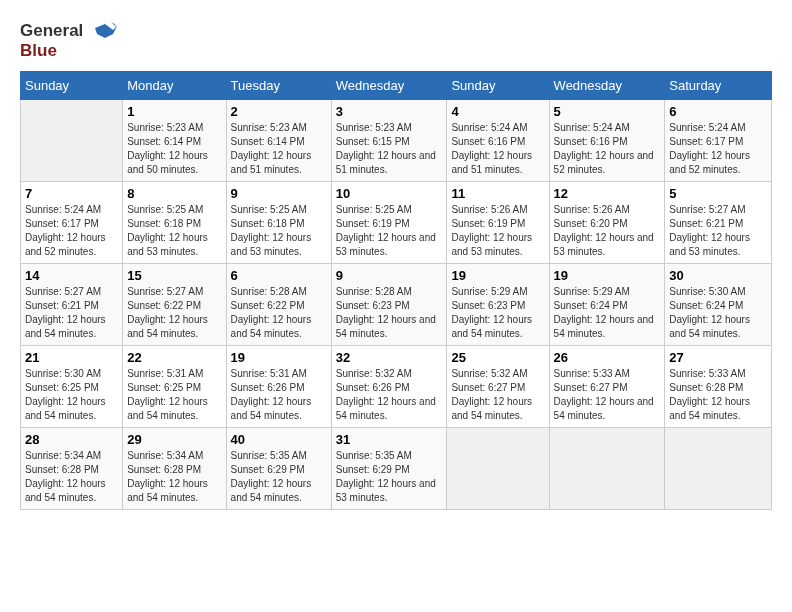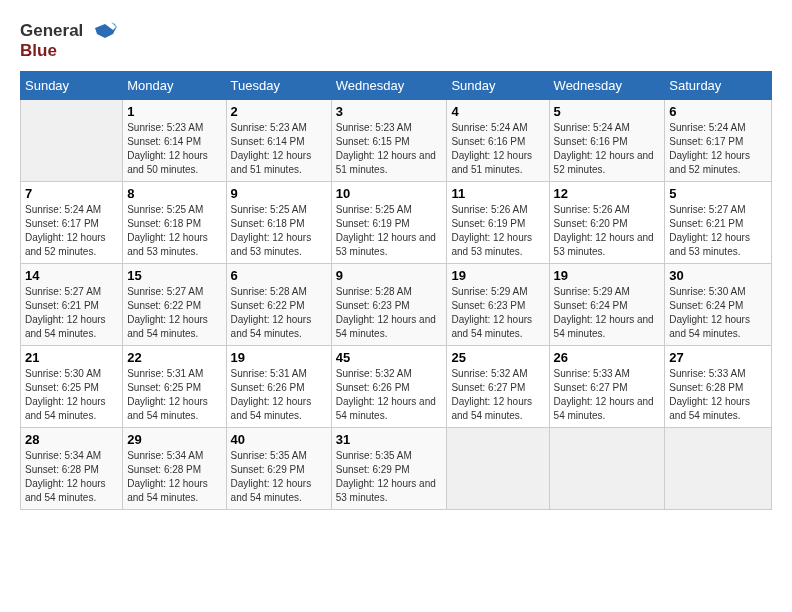--- a/index.html
+++ b/index.html
@@ -203,21 +203,21 @@
         </td>
         <td>
           <span class="cell-date">22</span>
           <div class="cell-info">Sunrise: 5:31 AM<br>Sunset: 6:25 PM<br>Daylight: 12 hours and 54 minutes.</div>
         </td>
         <td>
           <span class="cell-date">19</span>
           <div class="cell-info">Sunrise: 5:31 AM<br>Sunset: 6:26 PM<br>Daylight: 12 hours and 54 minutes.</div>
         </td>
         <td>
-          <span class="cell-date">45</span>
+          <span class="cell-date">32</span>
           <div class="cell-info">Sunrise: 5:32 AM<br>Sunset: 6:26 PM<br>Daylight: 12 hours and 54 minutes.</div>
         </td>
         <td>
           <span class="cell-date">25</span>
           <div class="cell-info">Sunrise: 5:32 AM<br>Sunset: 6:27 PM<br>Daylight: 12 hours and 54 minutes.</div>
         </td>
         <td>
           <span class="cell-date">26</span>
           <div class="cell-info">Sunrise: 5:33 AM<br>Sunset: 6:27 PM<br>Daylight: 12 hours and 54 minutes.</div>
         </td>

